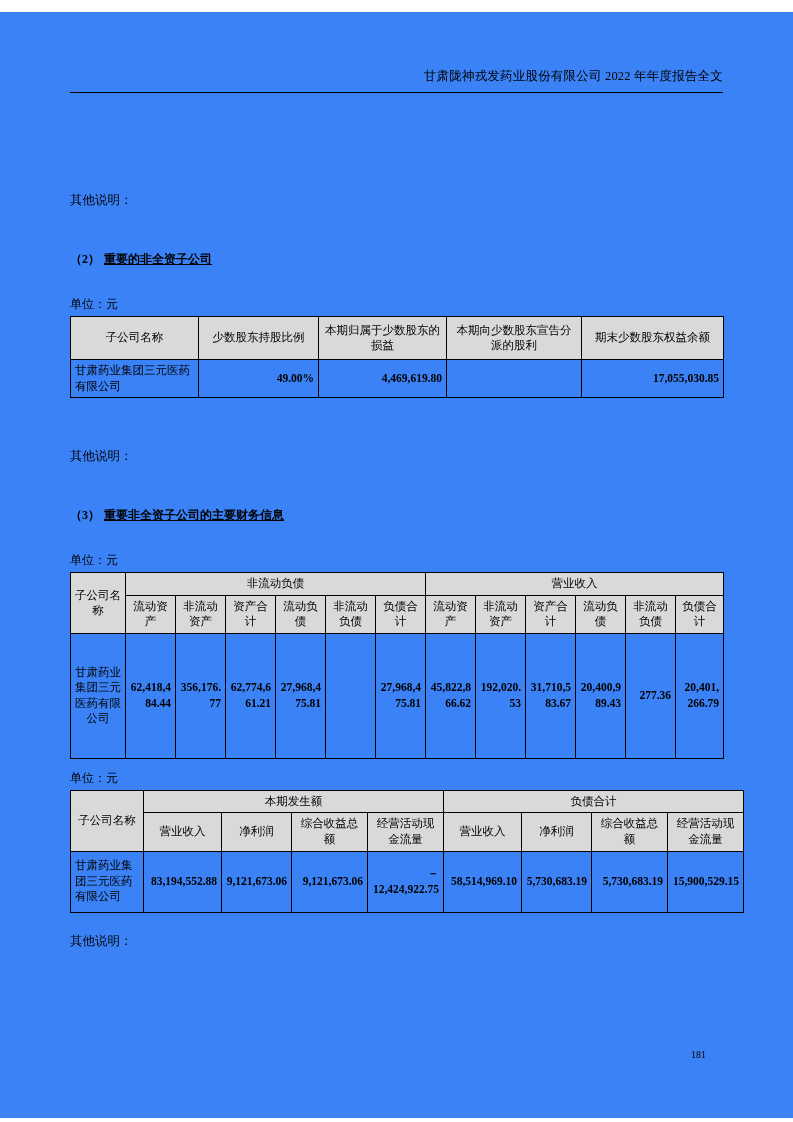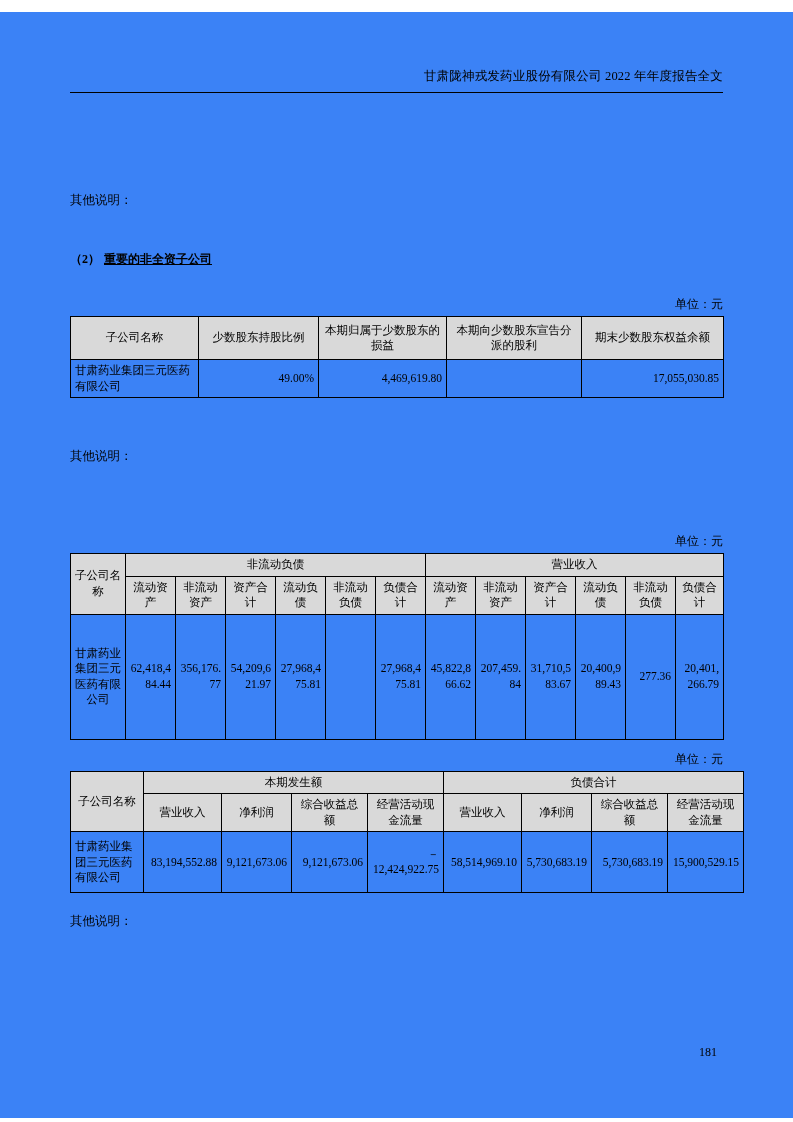--- a/index.html
+++ b/index.html
@@ -60,21 +60,20 @@
     padding: 0;
     line-height: 1.6;
     text-decoration: underline;
   }
   .section-title .num {
     display: inline-block;
     min-width: 34px;
   }
   .unit-line {
     font-size: 12px;
-    text-align: right;
     margin: 0 0 3px 0;
     line-height: 1.5;
   }
   table.doc {
     border-collapse: collapse;
     width: 100%;
     table-layout: fixed;
   }
   table.doc th, table.doc td {
     border: 1px solid #000000;
@@ -83,31 +82,31 @@
     padding: 3px 4px;
     vertical-align: middle;
     word-wrap: break-word;
     overflow-wrap: break-word;
   }
   table.doc th {
     background: #d9d9d9;
     font-weight: normal;
     text-align: center;
   }
-  td.r { text-align: right; }
+  td.r { text-align: right; font-weight: bold; }
   td.l { text-align: left; }
   .t1 td { height: 30px; }
   .t1 th { height: 36px; }
   .t2 td { }
   .vcellname { text-align: center; }
   .footer {
     position: absolute;
     bottom: 58px;
-    right: 76px;
-    font-size: 12px;
+    right: 87px;
+    font-size: 10px;
   }
   .tall td { height: 118px; }
   .minrow td { height: 54px; }
 </style>
 </head>
 <body>
 
 <div class="page">
 
   <div class="header">
@@ -158,20 +157,23 @@
         </tr>
       </tbody>
     </table>
 
     <div class="gap-14"></div>
     <div class="gap-34"></div>
     <p class="para">其他说明：</p>
 
     <div class="gap-40"></div>
 
+    <p class="section-title">
+      <span class="num">（3）</span><span>重要非全资子公司的主要财务信息</span>
+    </p>
 
     <div class="gap-26"></div>
 
     <p class="unit-line">单位：元</p>
 
     <table class="doc t2">
       <colgroup>
         <col style="width:55px">
         <col style="width:50px">
         <col style="width:50px">
@@ -205,26 +207,26 @@
           <th>流动负债</th>
           <th>非流动负债</th>
           <th>负债合计</th>
         </tr>
       </thead>
       <tbody>
         <tr class="tall">
           <td class="vcellname">甘肃药业集团三元医药有限公司</td>
           <td class="r">62,418,484.44</td>
           <td class="r">356,176.77</td>
-          <td class="r">54,209,621.97</td>
+          <td class="r">62,774,661.21</td>
           <td class="r">27,968,475.81</td>
           <td class="r"></td>
           <td class="r">27,968,475.81</td>
           <td class="r">45,822,866.62</td>
-          <td class="r">207,459.84</td>
+          <td class="r">192,020.53</td>
           <td class="r">31,710,583.67</td>
           <td class="r">20,400,989.43</td>
           <td class="r">277.36</td>
           <td class="r">20,401,266.79</td>
         </tr>
       </tbody>
     </table>
 
     <div class="gap-10"></div>
 

